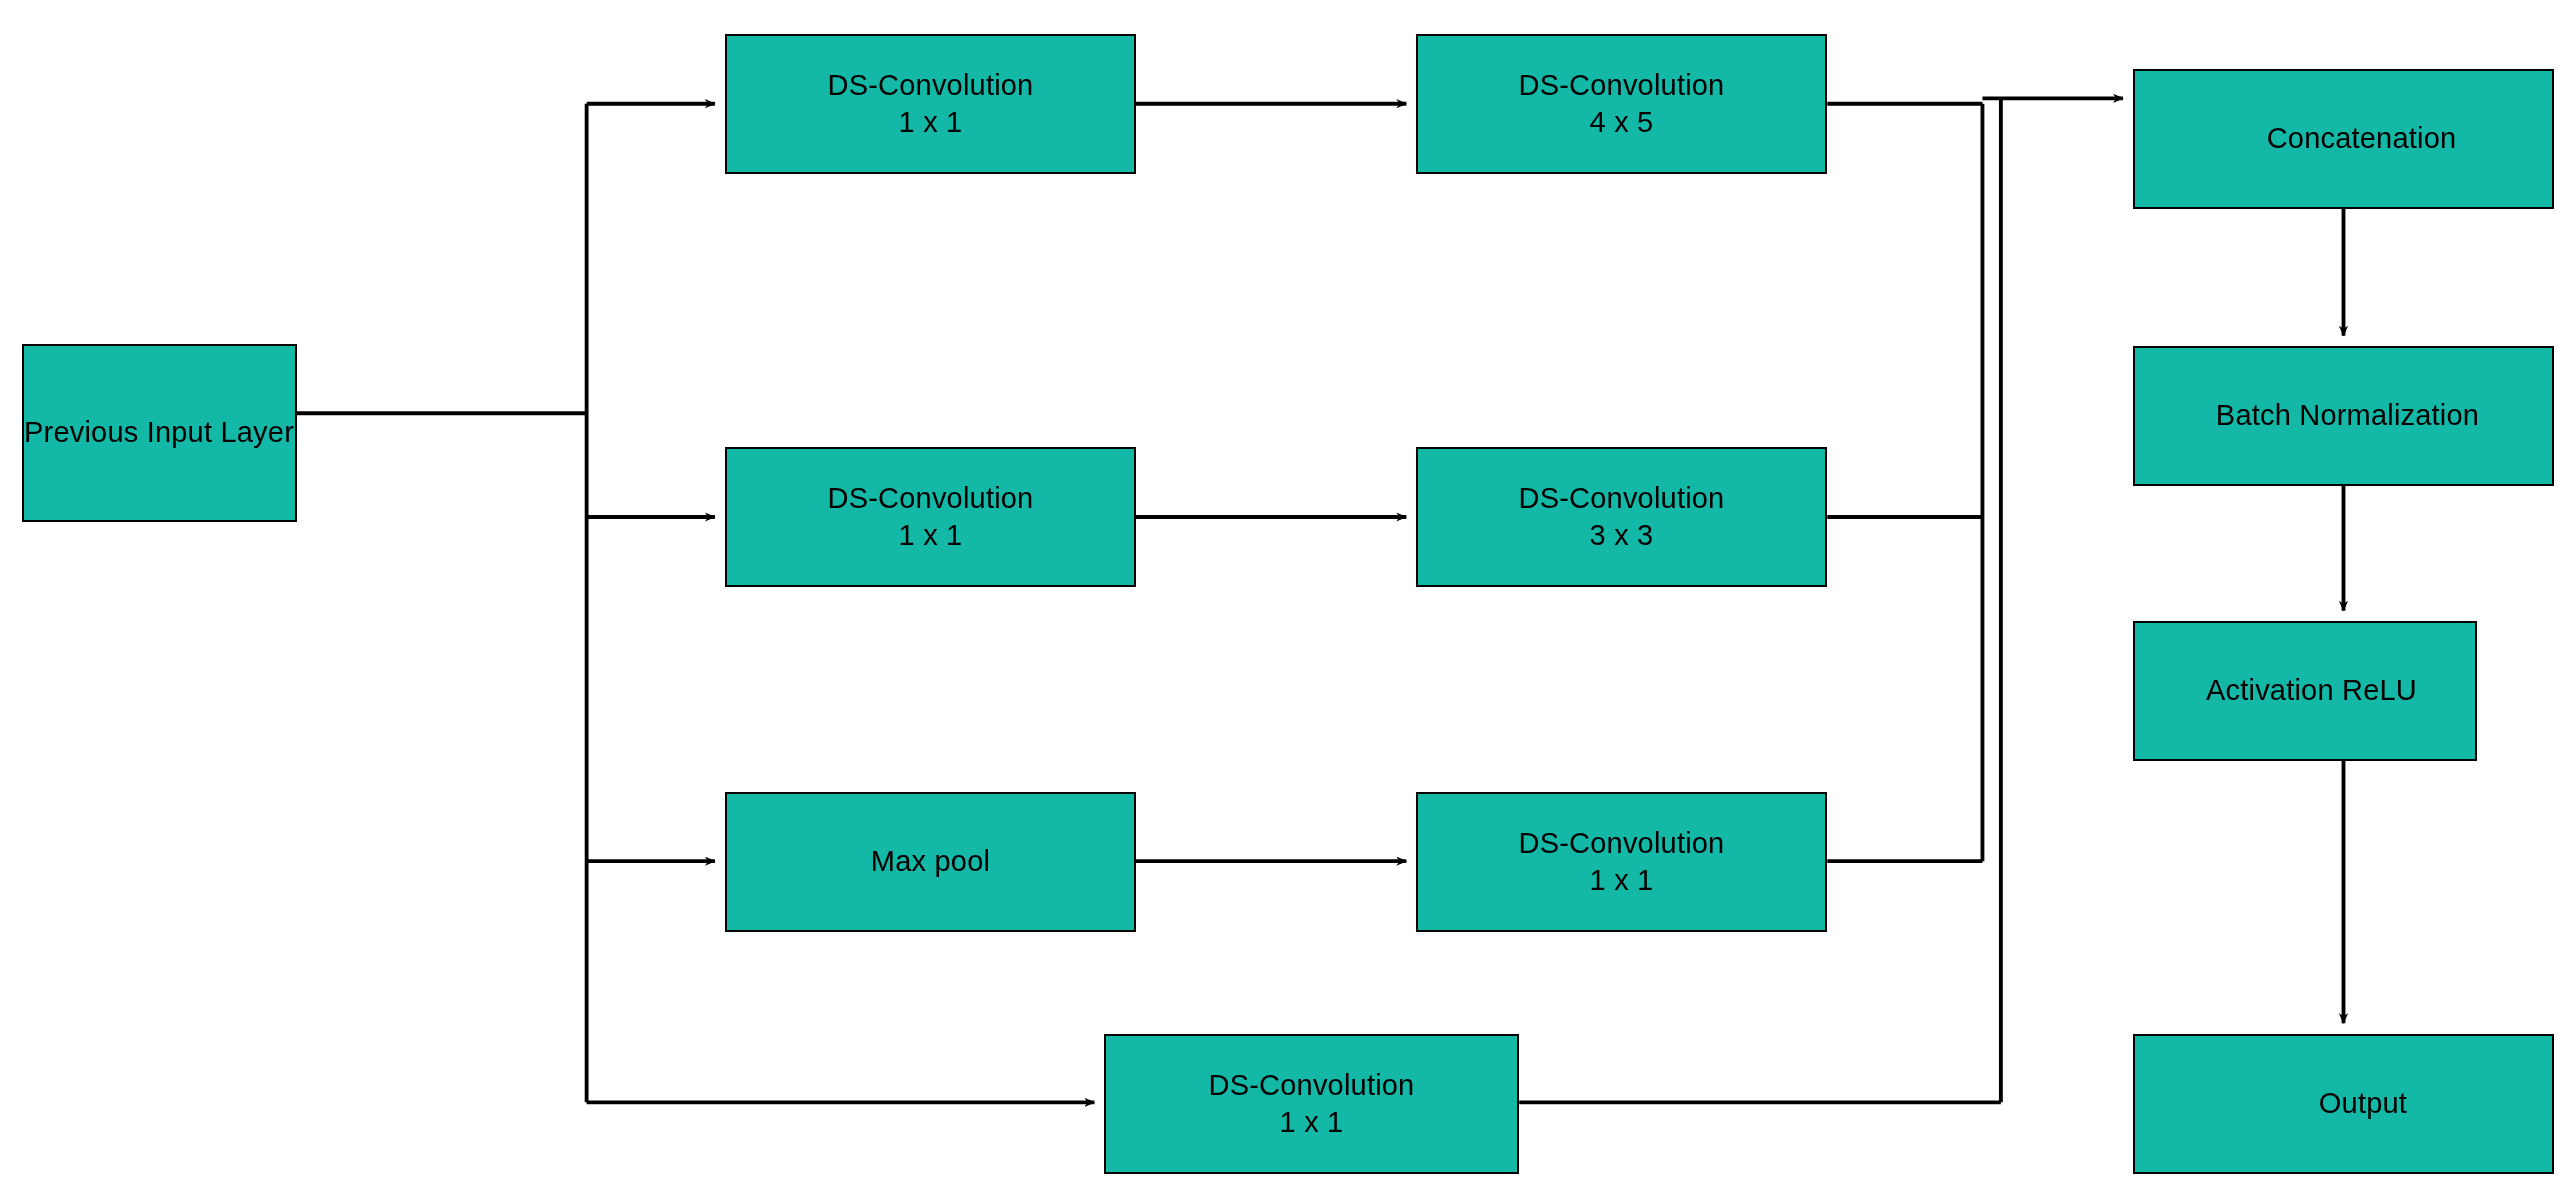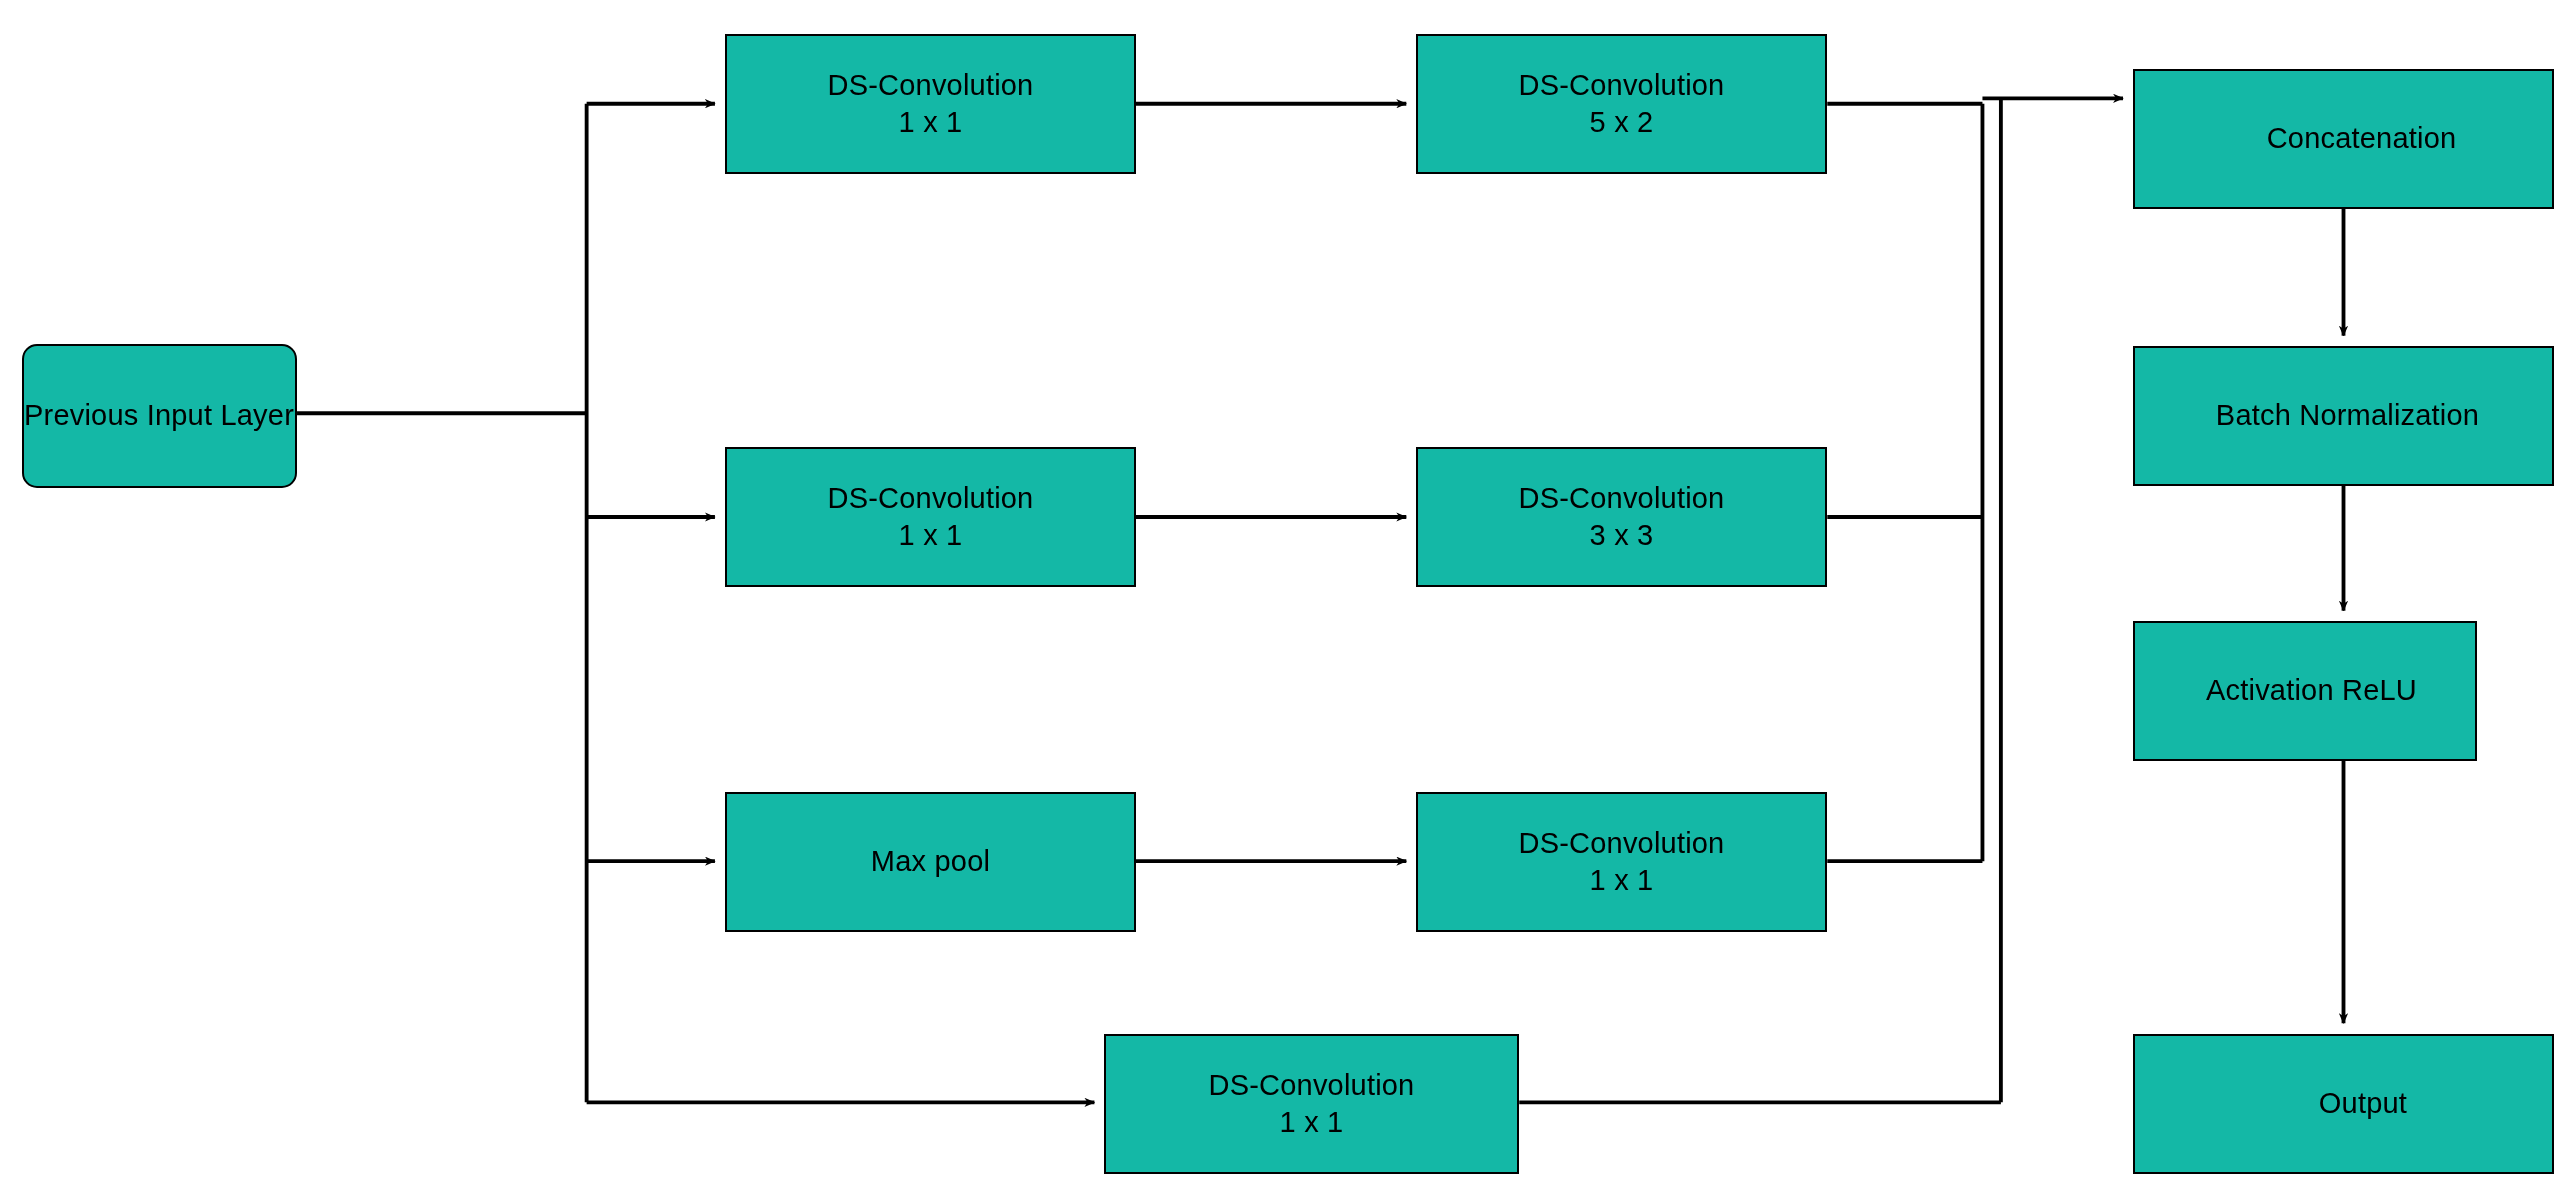--- a/index.html
+++ b/index.html
@@ -84,33 +84,33 @@
       <path d="M2604,128 L2604,1435"></path>
 
       <path d="M2580,128 L2763,128" marker-end="url(#ah)"></path>
 
       <path d="M3050,272 L3050,437" marker-end="url(#ah)"></path>
       <path d="M3050,632 L3050,795" marker-end="url(#ah)"></path>
       <path d="M3050,990 L3050,1332" marker-end="url(#ah)"></path>
     </g>
   </svg>
 
-  <div class="node" style="left:21.5px;  top:344px;  width:275px; height:144px;border-radius:15px;">
+  <div class="node" style="left:21.5px;  top:344px;  width:275px; height:178px;">
     <span class="l1">Previous Input Layer</span>
 
   </div>
 
   <div class="node" style="left:725px; top:34px;  width:411px; height:140px;">
     <span class="l1">DS-Convolution</span>
     <span class="l2">1 x 1</span>
   </div>
 
   <div class="node" style="left:1416px; top:34px; width:411px; height:140px;">
     <span class="l1">DS-Convolution</span>
-    <span class="l2">5 x 2</span>
+    <span class="l2">4 x 5</span>
   </div>
 
   <div class="node" style="left:725px; top:447px; width:411px; height:140px;">
     <span class="l1">DS-Convolution</span>
     <span class="l2">1 x 1</span>
   </div>
 
   <div class="node" style="left:1416px; top:447px; width:411px; height:140px;">
     <span class="l1">DS-Convolution</span>
     <span class="l2">3 x 3</span>

